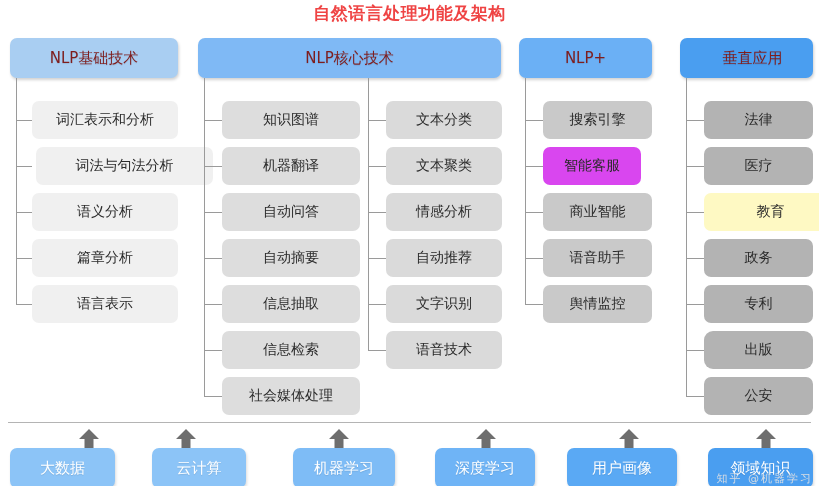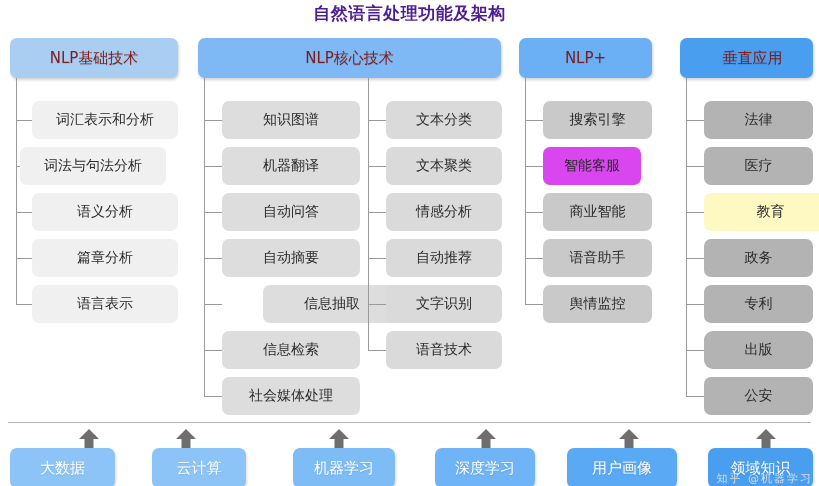--- a/index.html
+++ b/index.html
@@ -7,21 +7,21 @@
     width: 819px; height: 486px;
     background: #ffffff;
     font-family: "DejaVu Sans", "Liberation Sans", sans-serif;
     overflow: hidden;
   }
   #page { position: relative; width: 819px; height: 486px; background:#fff; }
 
   .title {
     position: absolute; left: 0; top: 2px; width: 819px;
     text-align: center;
-    font-size: 17px; font-weight: 700; color: #4c1d95;
+    font-size: 17px; font-weight: 700; color: #ef4444;
     letter-spacing: 0.5px;
   }
 
   
   .hdr {
     position: absolute; height: 40px; border-radius: 7px;
     display: flex; align-items: center; justify-content: center;
     color: #7f1d1d; font-size: 15px; font-weight: 500;
     box-shadow: 1px 2px 3px rgba(0,0,0,0.18);
     text-shadow: 0 1px 1px rgba(0,0,0,0.10);
@@ -85,21 +85,21 @@
     <span>垂直应用</span>
   </div>
 
   <div id="tree-layer">
       <div class="trunk" style="left: 16px; top: 78px; height: 226px; background: rgb(154, 154, 154);"></div>
       <div class="stub" style="left: 16px; top: 120px; width: 16px; background: rgb(154, 154, 154);"></div>
       <div class="leaf" style="left: 32px; top: 101px; width: 146px; background: rgb(240, 240, 240);">
         <span>词汇表示和分析</span>
       </div>
       <div class="stub" style="left: 16px; top: 166px; width: 16px; background: rgb(154, 154, 154);"></div>
-      <div class="leaf" style="left: 20px; top: 147px; width: 146px; background: rgb(240, 240, 240);">
+      <div class="leaf" style="left: 36px; top: 147px; width: 177px; background: rgb(240, 240, 240);">
         <span>词法与句法分析</span>
       </div>
       <div class="stub" style="left: 16px; top: 212px; width: 16px; background: rgb(154, 154, 154);"></div>
       <div class="leaf" style="left: 32px; top: 193px; width: 146px; background: rgb(240, 240, 240);">
         <span>语义分析</span>
       </div>
       <div class="stub" style="left: 16px; top: 258px; width: 16px; background: rgb(154, 154, 154);"></div>
       <div class="leaf" style="left: 32px; top: 239px; width: 146px; background: rgb(240, 240, 240);">
         <span>篇章分析</span>
       </div>
@@ -118,21 +118,21 @@
       </div>
       <div class="stub" style="left: 204px; top: 212px; width: 18px; background: rgb(154, 154, 154);"></div>
       <div class="leaf" style="left: 222px; top: 193px; width: 138px; background: rgb(221, 221, 221);">
         <span>自动问答</span>
       </div>
       <div class="stub" style="left: 204px; top: 258px; width: 18px; background: rgb(154, 154, 154);"></div>
       <div class="leaf" style="left: 222px; top: 239px; width: 138px; background: rgb(221, 221, 221); text-align: right;">
         <span>自动摘要</span>
       </div>
       <div class="stub" style="left: 204px; top: 304px; width: 18px; background: rgb(154, 154, 154);"></div>
-      <div class="leaf" style="left: 222px; top: 285px; width: 138px; background: rgb(221, 221, 221); margin-left: 41px;">
+      <div class="leaf" style="left: 222px; top: 285px; width: 138px; background: rgb(221, 221, 221);">
         <span>信息抽取</span>
       </div>
       <div class="stub" style="left: 204px; top: 350px; width: 18px; background: rgb(154, 154, 154);"></div>
       <div class="leaf" style="left: 222px; top: 331px; width: 138px; background: rgb(221, 221, 221);">
         <span>信息检索</span>
       </div>
       <div class="stub" style="left: 204px; top: 396px; width: 18px; background: rgb(154, 154, 154);"></div>
       <div class="leaf" style="left: 222px; top: 377px; width: 138px; background: rgb(221, 221, 221);">
         <span>社会媒体处理</span>
       </div>

